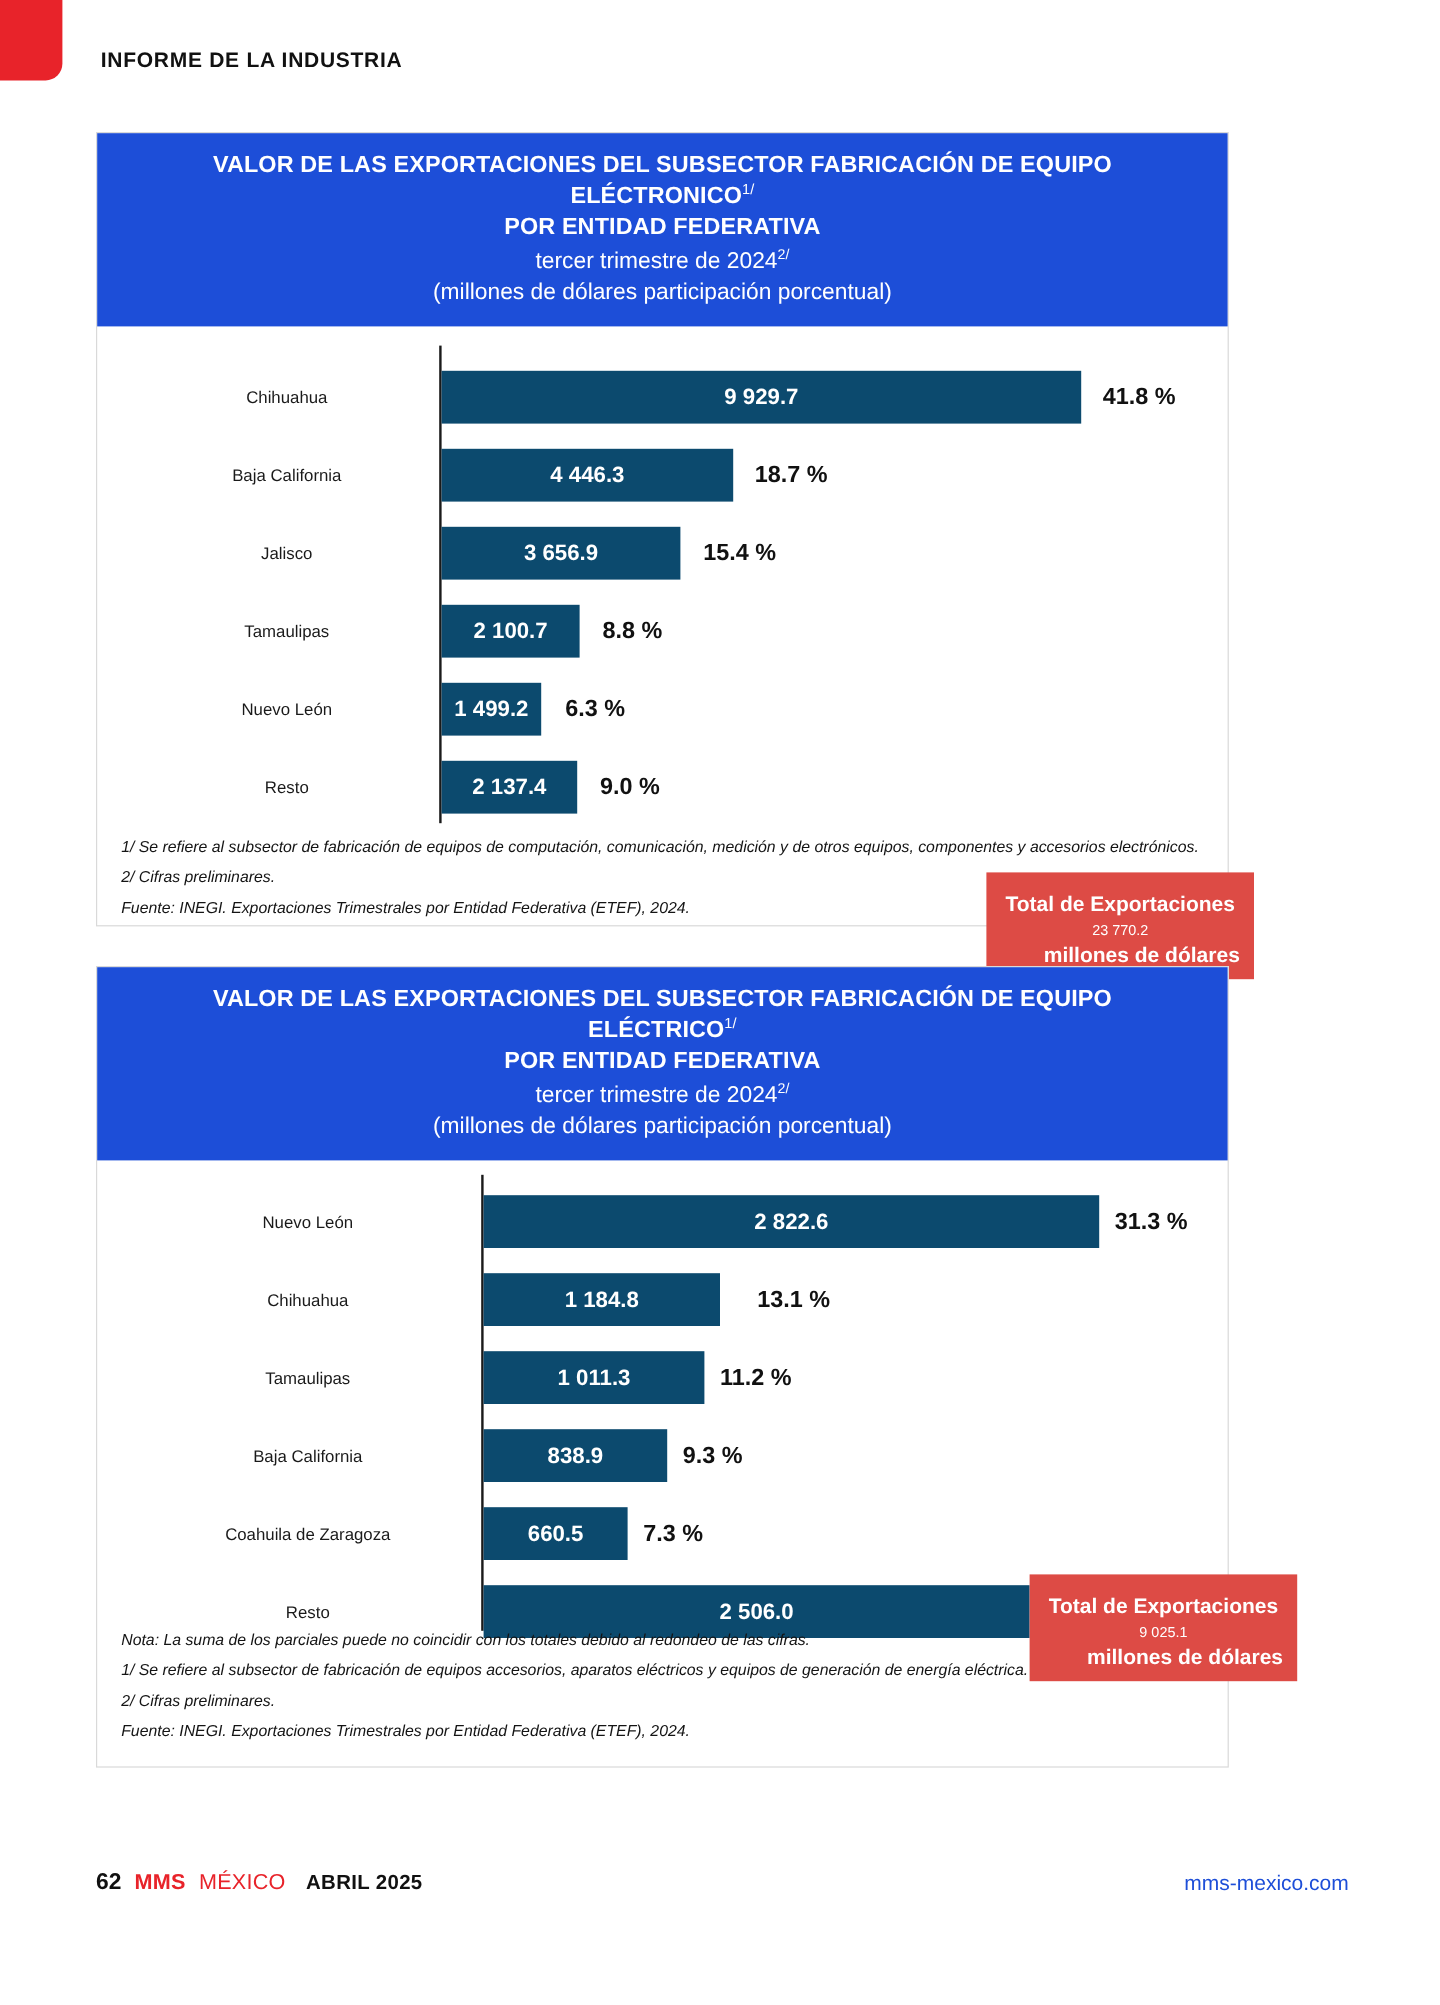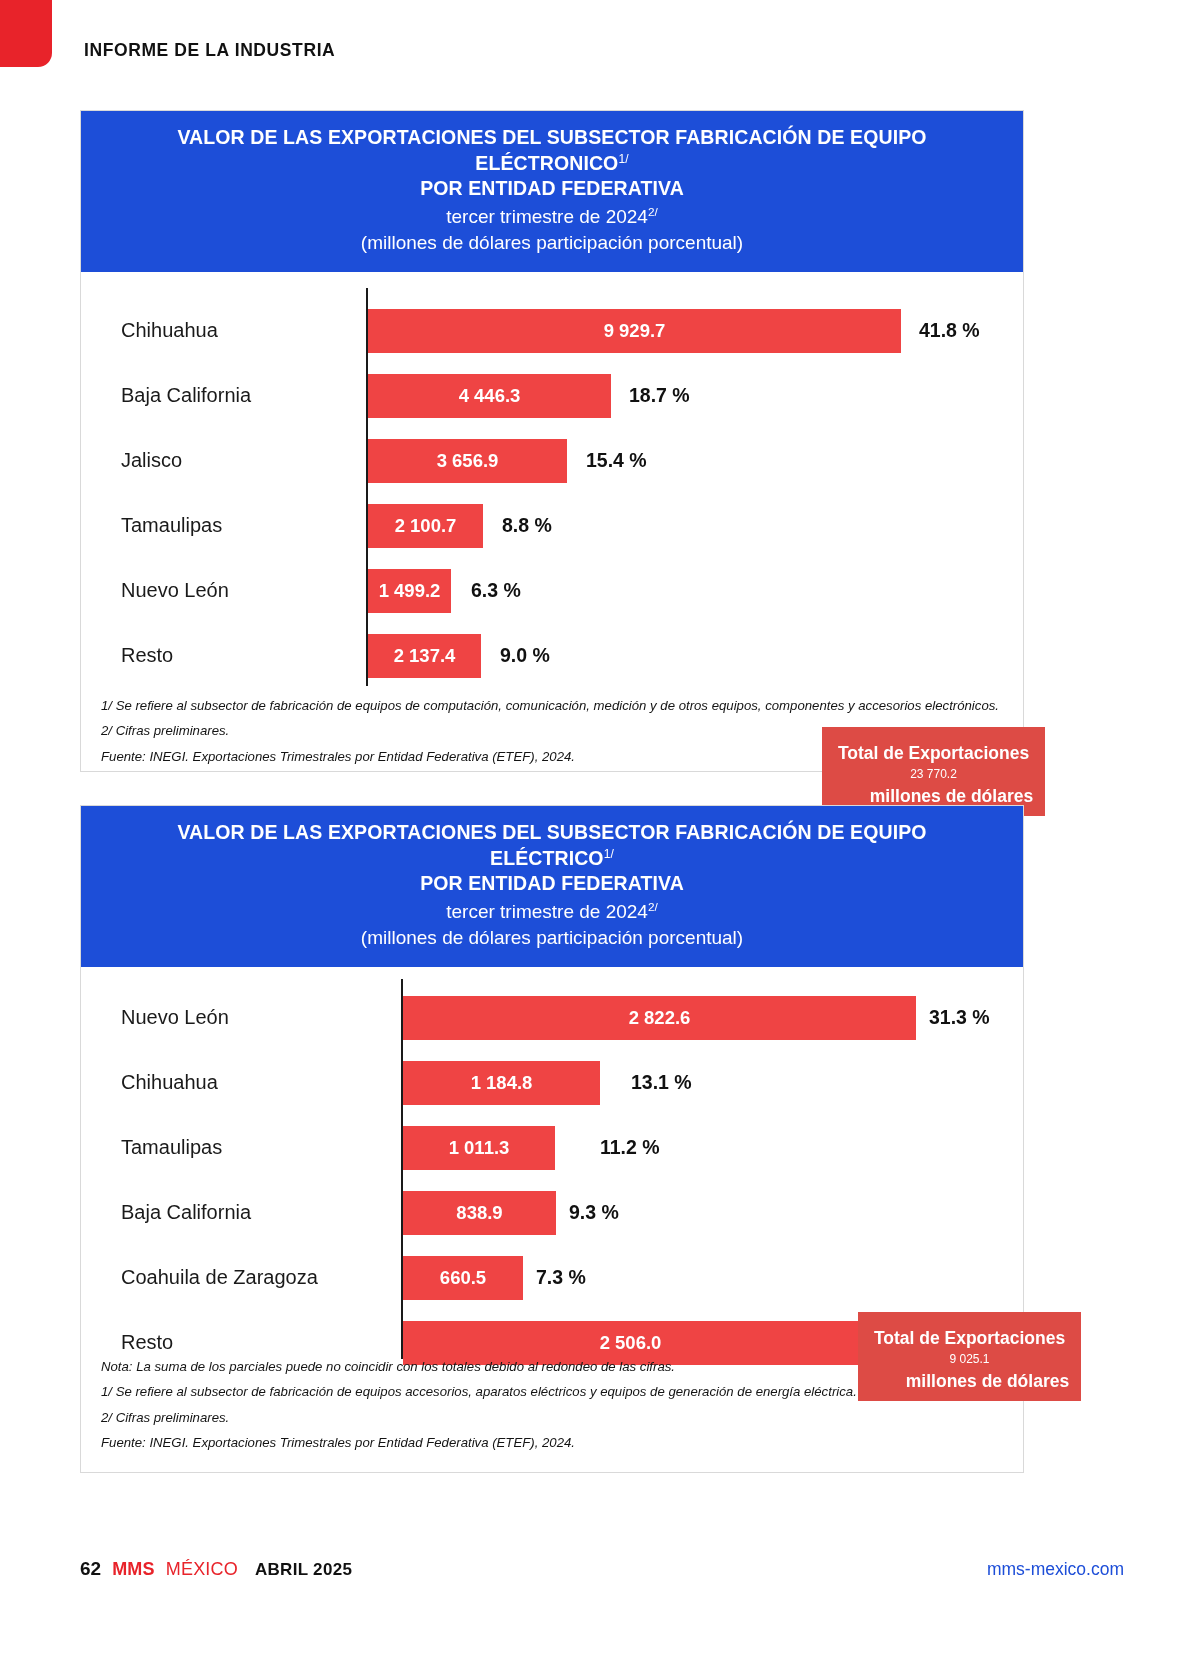--- a/index.html
+++ b/index.html
@@ -96,32 +96,32 @@
   .row {
     position: absolute;
     left: 0;
     right: 0;
     height: 46px;
     display: flex;
     align-items: center;
   }
   .row-label {
     position: absolute;
-    text-align: left;
-    font-size: 20px;
+    text-align: center;
+    font-size: 14px;
     color: #1a1a1a;
     white-space: nowrap;
   }
   #chart-1 .row-label { left: 40px; width: 236px; }
   #chart-2 .row-label { left: 40px; width: 271px; }
 
   .bar {
     position: absolute;
     height: 44px;
-    background: #ef4444;
+    background: #0c4a6e;
     display: flex;
     align-items: center;
     justify-content: center;
   }
   #chart-1 .bar { left: 287px; }
   #chart-2 .bar { left: 322px; }
 
   .bar-value {
     color: #ffffff;
     font-size: 18.5px;
@@ -304,21 +304,21 @@
     <div class="row" style="top:93px">
       <div class="row-label">Chihuahua</div>
       <div class="bar" style="width:197px">
         <span class="bar-value">1 184.8</span>
       </div>
       <div class="bar-pct" style="left:550px">13.1 %</div>
     </div>
 
     <div class="row" style="top:158px">
       <div class="row-label">Tamaulipas</div>
-      <div class="bar" style="width:152px">
+      <div class="bar" style="width:184px">
         <span class="bar-value">1 011.3</span>
       </div>
       <div class="bar-pct" style="left:519px">11.2 %</div>
     </div>
 
     <div class="row" style="top:223px">
       <div class="row-label">Baja California</div>
       <div class="bar" style="width:153px">
         <span class="bar-value">838.9</span>
       </div>

